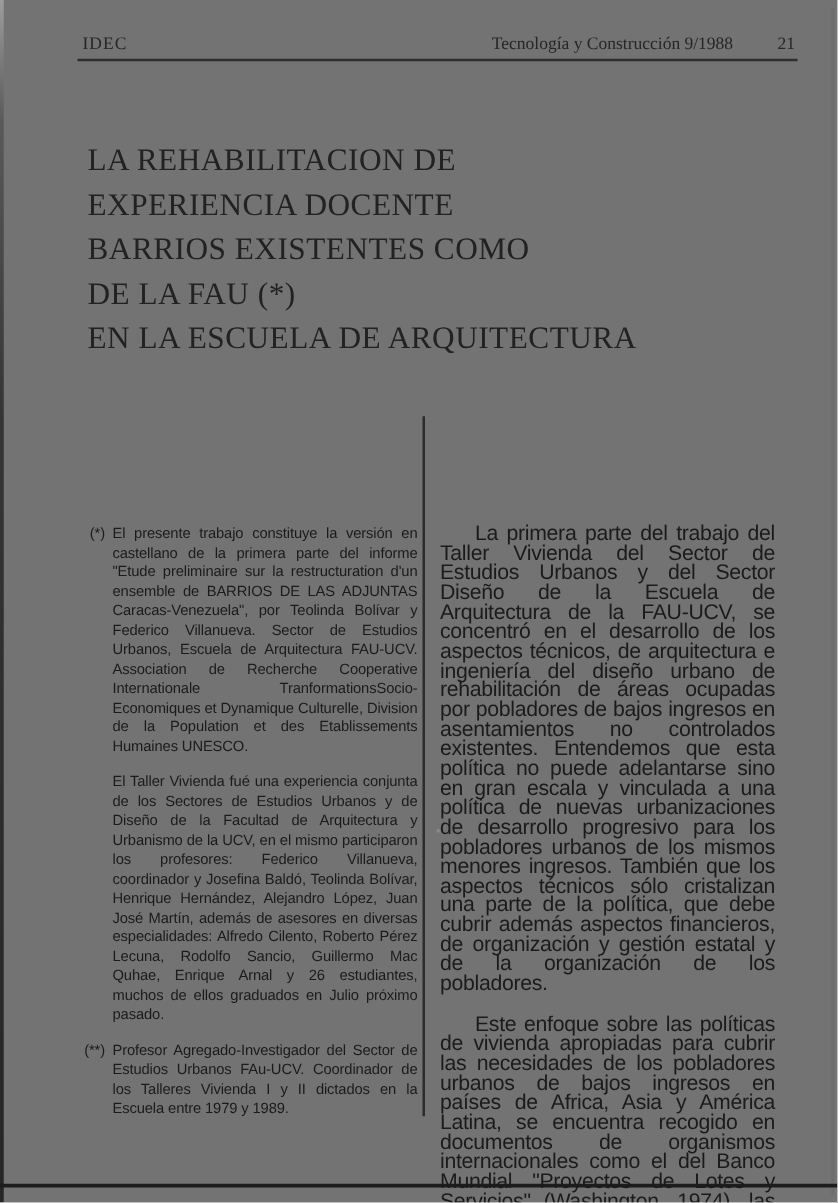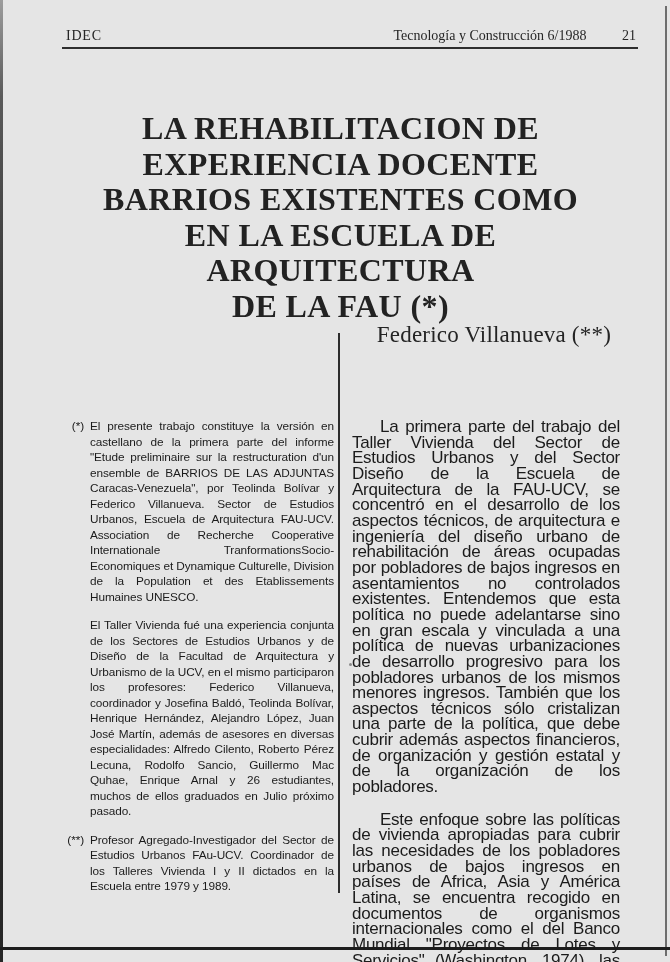--- a/index.html
+++ b/index.html
@@ -1,19 +1,19 @@
 <!DOCTYPE html>
 <html><head>
 <meta charset="utf-8">
 <style>
   html,body{margin:0;padding:0;background:#ffffff;}
   .page{
     position:relative;
     width:670px;height:962px;
-    background:#e5e5e5;
+    background:#737373;
     overflow:hidden;
     font-family:"Liberation Serif", serif;
     color:#1d1d1d;
   }
   
   .edge-left{
     position:absolute;left:0;top:0;width:3px;height:962px;
     background:linear-gradient(180deg,#9d9d9d 0%,#5a5a5a 10%,#343434 35%,#262626 100%);
   }
   .edge-right{
@@ -31,23 +31,23 @@
   }
   .head-left{position:absolute;left:2px;top:0;letter-spacing:0.8px;}
   .head-right{position:absolute;right:0;top:0;white-space:nowrap;}
   .head-pagenum{display:inline-block;margin-left:32px;}
   .header-rule{
     position:absolute;top:47px;left:62px;width:576px;height:2px;background:#2e2e2e;
   }
   
   .article-title{
     position:absolute;top:111px;right:59px;left:70px;
-    text-align:center;
-    font-weight:bold;
-    font-size:32px;line-height:35.5px;
+    text-align:left;
+    font-weight:normal;
+    font-size:25px;line-height:35.5px;
     letter-spacing:0.4px;
     color:#222222;
   }
   .article-title span{display:block;}
   
   .author-line{
     position:absolute;top:322px;right:59px;
     font-size:23px;color:#242424;letter-spacing:0.2px;
   }
   
@@ -86,35 +86,34 @@
 
 <div class="page">
 
   <div class="edge-left"></div>
   <div class="edge-right"></div>
   <div class="edge-bottom"></div>
 
   <div class="running-head">
     <span class="head-left">IDEC</span>
     <span class="head-right">
-      <span>Tecnología y Construcción 6/1988</span>
+      <span>Tecnología y Construcción 9/1988</span>
       <span class="head-pagenum">21</span>
     </span>
   </div>
   <div class="header-rule"></div>
 
   <h1 class="article-title" style="margin:0;">
     <span>LA REHABILITACION DE</span>
     <span>EXPERIENCIA DOCENTE</span>
     <span>BARRIOS EXISTENTES COMO</span>
+    <span>DE LA FAU (*)</span>
     <span>EN LA ESCUELA DE ARQUITECTURA</span>
-    <span>DE LA FAU (*)</span>
   </h1>
 
-  <div class="author-line">Federico Villanueva (**)</div>
 
   <div class="column-divider"></div>
 
   <div class="leftcol">
     <div class="fn">
       <span class="fn-marker">(*)</span>
       <span>El presente trabajo constituye la versión en castellano de la primera parte del informe "Etude preliminaire sur la restructuration d'un ensemble de BARRIOS DE LAS ADJUNTAS Caracas-Venezuela", por Teolinda Bolívar y Federico Villanueva. Sector de Estudios Urbanos, Escuela de Arquitectura FAU-UCV. Association de Recherche Cooperative Internationale TranformationsSocio-Economiques et Dynamique Culturelle, Division de la Population et des Etablissements Humaines UNESCO.</span>
     </div>
     <div class="fn-cont">El Taller Vivienda fué una experiencia conjunta de los Sectores de Estudios Urbanos y de Diseño de la Facultad de Arquitectura y Urbanismo de la UCV, en el mismo participaron los profesores: Federico Villanueva, coordinador y Josefina Baldó, Teolinda Bolívar, Henrique Hernández, Alejandro López, Juan José Martín, además de asesores en diversas especialidades: Alfredo Cilento, Roberto Pérez Lecuna, Rodolfo Sancio, Guillermo Mac Quhae, Enrique Arnal y 26 estudiantes, muchos de ellos graduados en Julio próximo pasado.</div>
     <div class="fn">

